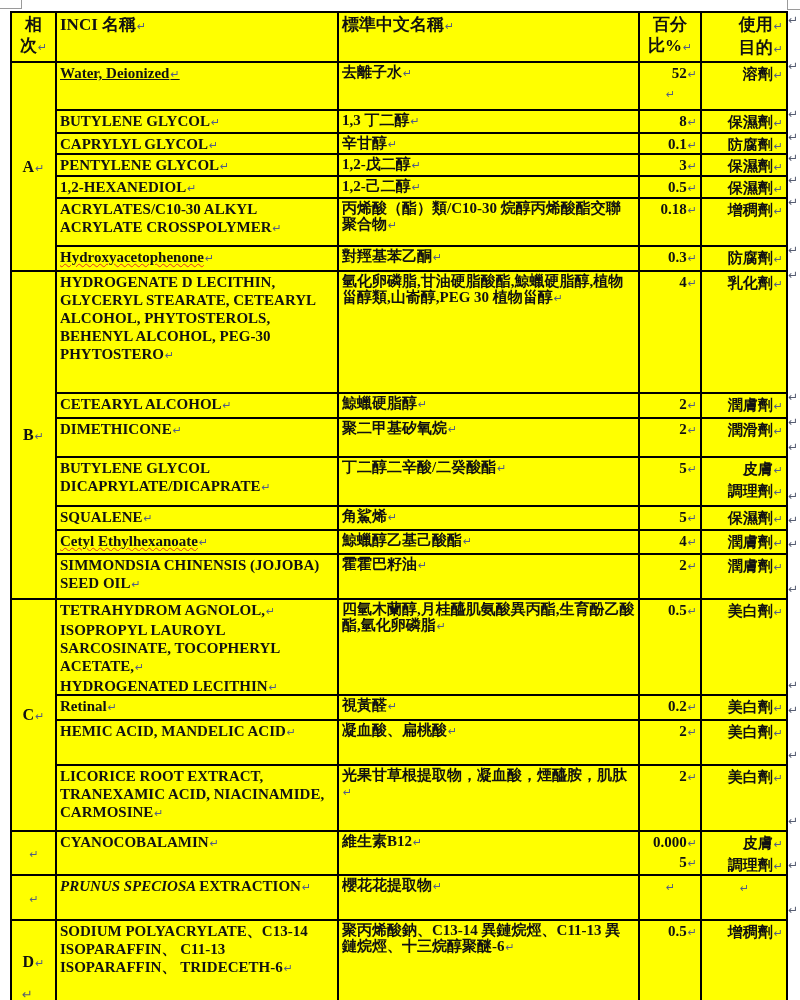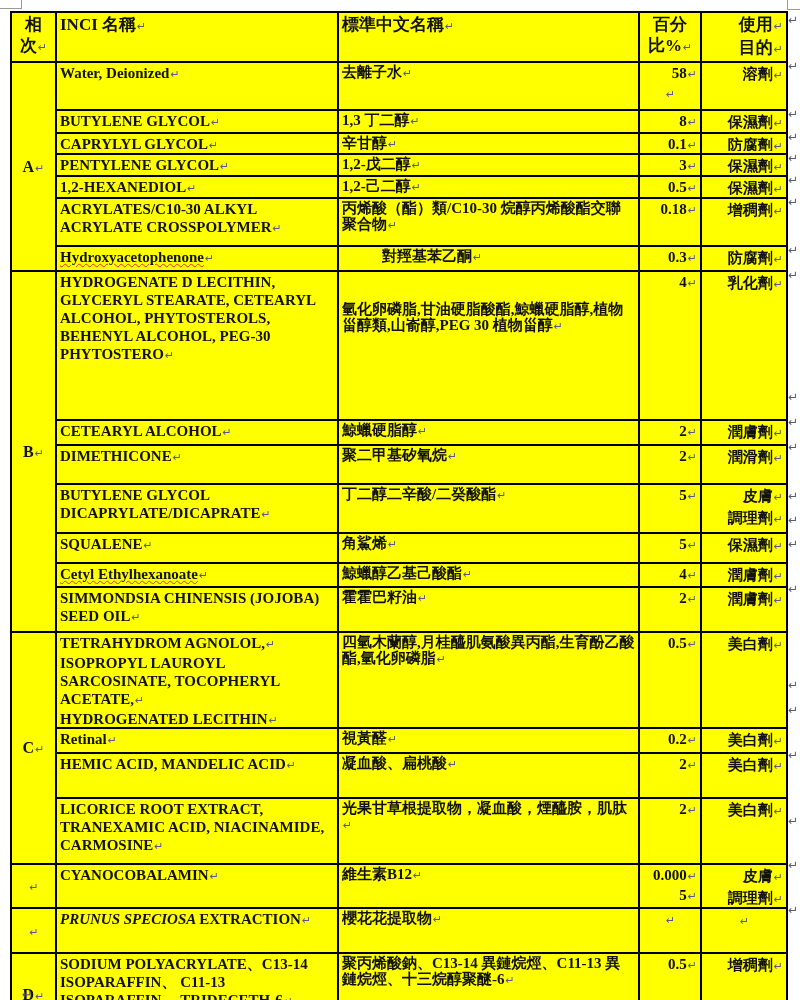--- a/index.html
+++ b/index.html
@@ -75,30 +75,30 @@
           <th class="hdr right">
             <div><span>使用</span><span class="mark">↵</span></div>
             <div><span>目的</span><span class="mark">↵</span></div>
           </th>
         </tr>
       </thead>
     <tbody id="tbody">
         <tr style="height: 48px;">
           <td class="phase" rowspan="7"><span>A</span><span class="mark">↵</span></td>
           <td>
-            <div class="box inci" style="height: 43px;">
+            <div class="box inci" style="height: 43px; text-decoration: underline;">
               <div class="para"><span>Water, Deionized</span><span class="mark">↵</span></div>
             </div>
           </td>
           <td>
             <div class="box cn" style="height: 43px;"><span>去離子水</span><span class="mark">↵</span></div>
           </td>
           <td>
             <div class="box pct" style="height: 43px;">
-              <div class="pline"><span>58</span><span class="mark">↵</span></div>
+              <div class="pline"><span>52</span><span class="mark">↵</span></div>
               <div class="pline empty"><span class="mark">↵</span></div>
             </div>
           </td>
           <td>
             <div class="box purpose" style="height: 43px;">
               <div class="uline"><span>溶劑</span><span class="mark">↵</span></div>
             </div>
           </td>
         </tr>
         <tr style="height: 23px;">
@@ -201,42 +201,42 @@
             </div>
           </td>
         </tr>
         <tr style="height: 25px;">
           <td>
             <div class="box inci" style="height: 20px;">
               <div class="para"><span class="sq">Hydroxyacetophenone</span><span class="mark">↵</span></div>
             </div>
           </td>
           <td>
-            <div class="box cn" style="height: 20px; margin-left: 40px;"><span>對羥基苯乙酮</span><span class="mark">↵</span></div>
+            <div class="box cn" style="height: 20px;"><span>對羥基苯乙酮</span><span class="mark">↵</span></div>
           </td>
           <td>
             <div class="box pct" style="height: 20px; text-align: right;">
               <div class="pline"><span>0.3</span><span class="mark">↵</span></div>
             </div>
           </td>
           <td>
             <div class="box purpose" style="height: 20px;">
               <div class="uline"><span>防腐劑</span><span class="mark">↵</span></div>
             </div>
           </td>
         </tr>
         <tr style="height: 122px;">
           <td class="phase" rowspan="7"><span>B</span><span class="mark">↵</span></td>
           <td>
             <div class="box inci" style="height: 117px;">
               <div class="para"><span>HYDROGENATE D LECITHIN, GLYCERYL STEARATE, CETEARYL ALCOHOL, PHYTOSTEROLS, BEHENYL ALCOHOL, PEG-30 PHYTOSTERO</span><span class="mark">↵</span></div>
             </div>
           </td>
           <td>
-            <div class="box cn" style="height: 117px; margin-top: 28px;"><span>氫化卵磷脂,甘油硬脂酸酯,鯨蠟硬脂醇,植物甾醇類,山嵛醇,PEG 30 植物甾醇</span><span class="mark">↵</span></div>
+            <div class="box cn" style="height: 117px;"><span>氫化卵磷脂,甘油硬脂酸酯,鯨蠟硬脂醇,植物甾醇類,山嵛醇,PEG 30 植物甾醇</span><span class="mark">↵</span></div>
           </td>
           <td>
             <div class="box pct" style="height: 117px;">
               <div class="pline"><span>4</span><span class="mark">↵</span></div>
             </div>
           </td>
           <td>
             <div class="box purpose" style="height: 117px;">
               <div class="uline"><span>乳化劑</span><span class="mark">↵</span></div>
             </div>
@@ -296,21 +296,21 @@
               <div class="pline"><span>5</span><span class="mark">↵</span></div>
             </div>
           </td>
           <td>
             <div class="box purpose" style="height: 44px;">
               <div class="uline"><span>皮膚</span><span class="mark">↵</span></div>
               <div class="uline"><span>調理劑</span><span class="mark">↵</span></div>
             </div>
           </td>
         </tr>
-        <tr style="height: 30px;">
+        <tr style="height: 24px;">
           <td>
             <div class="box inci" style="height: 19px;">
               <div class="para"><span>SQUALENE</span><span class="mark">↵</span></div>
             </div>
           </td>
           <td>
             <div class="box cn" style="height: 19px;"><span>角鯊烯</span><span class="mark">↵</span></div>
           </td>
           <td>
             <div class="box pct" style="height: 19px;">

